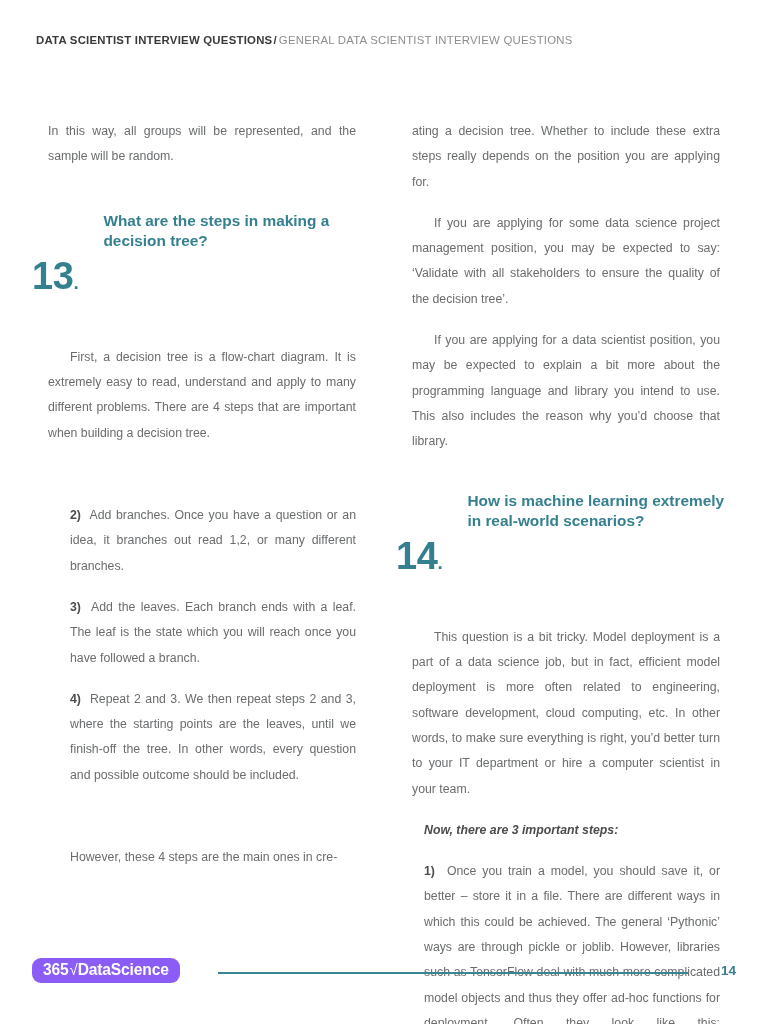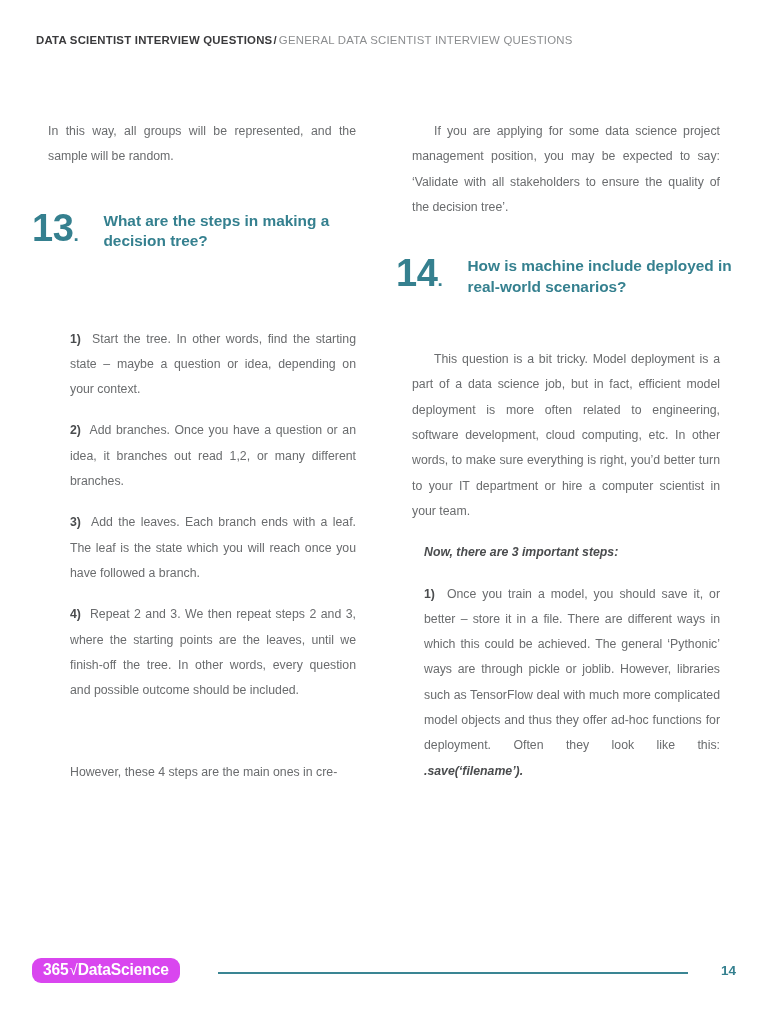--- a/index.html
+++ b/index.html
@@ -72,20 +72,21 @@
     color: #35808f;
   }
   .qnum {
     font-size: 38px;
     font-weight: bold;
     line-height: 0.98;
     letter-spacing: -0.01em;
     color: #35808f;
     white-space: nowrap;
     flex: 0 0 auto;
+    margin-top: 48px;
   }
   .qnum .dot {
     font-size: 19px;
     vertical-align: baseline;
   }
   .qtext {
     font-size: 15.4px;
     font-weight: bold;
     line-height: 20.5px;
     color: #35808f;
@@ -117,21 +118,21 @@
     position: absolute;
     left: 32px;
     right: 32px;
     bottom: 32px;
     height: 34px;
   }
   .logo {
     position: absolute;
     left: 0;
     top: 0;
-    background: #d946ef;
+    background: #8b5cf6;
     border-radius: 9px;
     color: #ffffff;
     font-size: 15.6px;
     font-weight: bold;
     letter-spacing: -0.01em;
     padding: 3px 11px 5px 11px;
     line-height: 17px;
     white-space: nowrap;
   }
   .logo .rad {
@@ -178,42 +179,44 @@
 
     <p class="noindent">In this way, all groups will be represented, and the sample will be random.</p>
 
     <div class="qblock q13">
       <div class="qnum"><span>13</span><span class="dot">.</span></div>
       <div class="qtext">What are the steps in making a decision tree?</div>
     </div>
 
     <div class="gap-after-heading"></div>
 
+    <p class="indent">First, a decision tree is a flow-chart diagram. It is extremely easy to read, understand and apply to many different problems. There are 4 steps that are important when building a decision tree.</p>
 
     <div class="gap-sm"></div>
 
     <div class="steps steps-left">
-      <p><span class="marker">1)</span>&nbsp; <span>Start the tree. In other words, find the starting state – maybe a question or idea, depending on your context.</span></p>
       <p><span class="marker">2)</span>&nbsp; <span>Add branches. Once you have a question or an idea, it branches out read 1,2, or many different branches.</span></p>
       <p><span class="marker">3)</span>&nbsp; <span>Add the leaves. Each branch ends with a leaf. The leaf is the state which you will reach once you have followed a branch.</span></p>
       <p><span class="marker">4)</span>&nbsp; <span>Repeat 2 and 3. We then repeat steps 2 and 3, where the starting points are the leaves, until we finish-off the tree. In other words, every question and possible outcome should be included.</span></p>
     </div>
 
     <div class="gap-sm"></div>
 
     <p class="indent">However, these 4 steps are the main ones in cre-</p>
   </div>
 
   <div class="col col-right">
 
+    <p class="noindent">ating a decision tree. Whether to include these extra steps really depends on the position you are applying for.</p>
     <p class="indent">If you are applying for some data science project management position, you may be expected to say: ‘Validate with all stakeholders to ensure the quality of the decision tree’.</p>
+    <p class="indent">If you are applying for a data scientist position, you may be expected to explain a bit more about the programming language and library you intend to use. This also includes the reason why you’d choose that library.</p>
 
     <div class="qblock q14">
       <div class="qnum"><span>14</span><span class="dot">.</span></div>
-      <div class="qtext">How is machine include deployed in real-world scenarios?</div>
+      <div class="qtext">How is machine learning extremely in real-world scenarios?</div>
     </div>
 
     <div class="gap-after-heading"></div>
 
     <p class="indent">This question is a bit tricky. Model deployment is a part of a data science job, but in fact, efficient model deployment is more often related to engineering, software development, cloud computing, etc. In other words, to make sure everything is right, you’d better turn to your IT department or hire a computer scientist in your team.</p>
 
     <div class="steps steps-right">
       <p><span class="bi">Now, there are 3 important steps:</span></p>
       <p><span class="marker">1)</span>&nbsp; <span>Once you train a model, you should save it, or  better – store it in a file. There are different ways in which this could be achieved. The general ‘Pythonic’ ways are through pickle or joblib. However, libraries such as TensorFlow deal with much more complicated model objects and thus they offer ad-hoc functions for deployment. Often they look like this: </span><span class="bi">.save(‘filename’).</span></p>
     </div>

